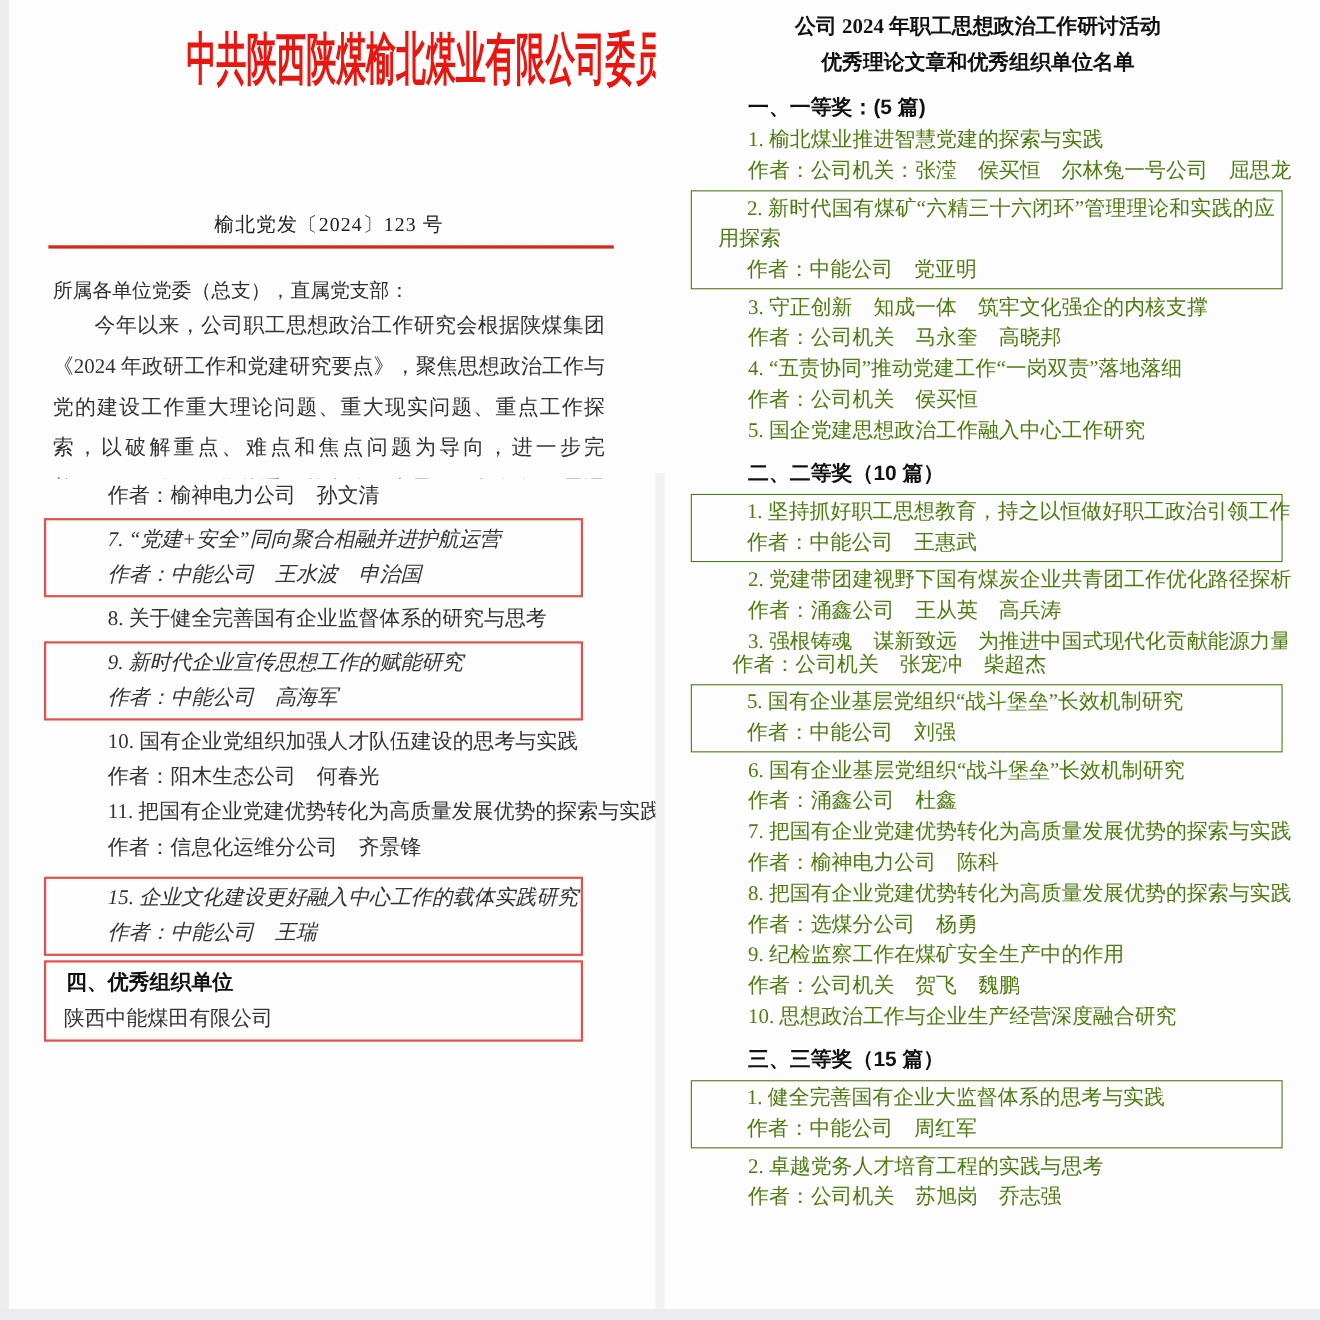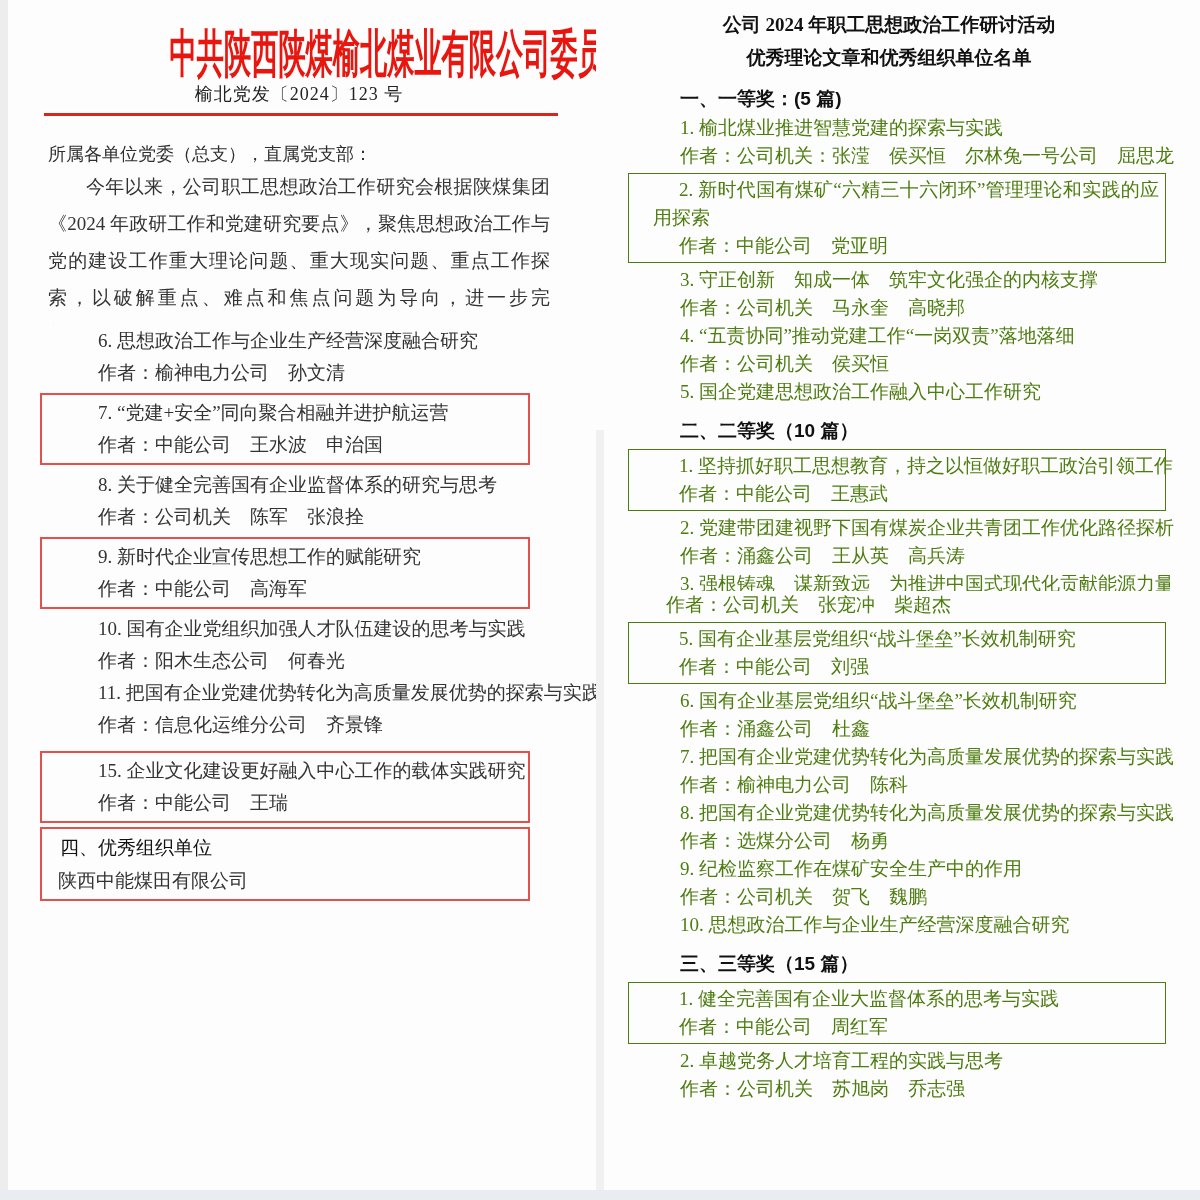--- a/index.html
+++ b/index.html
@@ -10,33 +10,33 @@
   .seam{position:absolute;left:596px;top:430px;width:8px;height:760px;background:#f1f1f1;}
 
   .page{position:absolute;top:0;height:1200px;overflow:hidden;box-sizing:border-box;}
   .page-left{left:0;width:596px;padding:0 46px 0 48px;}
   .page-right{left:596px;width:604px;padding:0 30px 0 12px;}
 
   
   .masthead{margin-top:26px;text-align:center;white-space:nowrap;}
   .masthead span{display:inline-block;font-weight:bold;color:#e9150f;font-size:40px;
                  transform:scale(0.68,1.28);transform-origin:center;letter-spacing:0px;}
-  .doc-number{text-align:center;font-size:18px;color:#222;letter-spacing:1px;line-height:26px;}
+  .doc-number{margin-top:110px;text-align:center;font-size:18px;color:#222;letter-spacing:1px;line-height:26px;}
   .red-rule{margin:6px -8px 0 -4px;height:3px;background:#d6271c;}
   .decision-title{margin-top:54px;text-align:center;font-weight:bold;color:#111;}
   .decision-title div{font-size:23px;line-height:42px;white-space:nowrap;}
   .salutation{margin-top:26px;font-size:18px;line-height:24px;}
   .body-para{margin-top:2px;font-size:19px;line-height:37px;text-align:justify;
              text-indent:2em;height:157px;overflow:hidden;color:#333;}
   .l-list{margin-top:0;}
   .l-row{font-size:19px;line-height:32px;padding-left:50px;white-space:nowrap;color:#333;}
   .lbox{border:2px solid #e2514b;margin:4px 20px 4px -8px;padding:2px 6px;}
-  .lbox .l-row{padding-left:50px;}
+  .lbox .l-row{padding-left:50px;font-style:italic;}
   .gap6{height:6px;}
-  .org-heading{font-family:"Liberation Sans","DejaVu Sans",sans-serif;font-weight:normal;
+  .org-heading{font-family:"Liberation Sans","DejaVu Sans",sans-serif;font-weight:bold;
                font-size:19px;line-height:34px;padding-left:12px;color:#111;}
   .org-name{font-size:19px;line-height:32px;padding-left:10px;color:#333;}
 
   
   .r-title{margin-top:8px;text-align:center;font-weight:bold;color:#111;}
   .r-title div{font-size:19px;line-height:33px;white-space:nowrap;}
   .r-heading{font-family:"Liberation Sans","DejaVu Sans",sans-serif;font-weight:bold;
              font-size:19px;line-height:30px;margin-top:10px;padding-left:72px;color:#111;white-space:nowrap;}
   .r-row{font-size:19px;line-height:28px;padding-left:46px;text-indent:26px;text-align:justify;color:#4d7c0f;}
   .r-row.no-wrap{white-space:nowrap;}
@@ -53,30 +53,28 @@
   <div class="page page-left">
     <div class="masthead">
       <span>中共陕西陕煤榆北煤业有限公司委员会文件</span>
     </div>
     <div class="doc-number">榆北党发〔2024〕123 号</div>
     <div class="red-rule"></div>
     <div class="salutation">所属各单位党委（总支），直属党支部：</div>
     <div class="body-para">今年以来，公司职工思想政治工作研究会根据陕煤集团《2024 年政研工作和党建研究要点》，聚焦思想政治工作与党的建设工作重大理论问题、重大现实问题、重点工作探索，以破解重点、难点和焦点问题为导向，进一步完善“1+4+N”政研工作体系，整合政研力量，积极组织开展课题研究，得到了所属各单</div>
 
     <div class="l-list">
-      <div class="l-row">6. 思想政治工作与企业生产经营深度融合研究</div>
       <div class="l-row">作者：榆神电力公司　孙文清</div>
 
       <div class="lbox">
         <div class="l-row">7. “党建+安全”同向聚合相融并进护航运营</div>
         <div class="l-row">作者：中能公司　王水波　申治国</div>
       </div>
 
       <div class="l-row">8. 关于健全完善国有企业监督体系的研究与思考</div>
-      <div class="l-row">作者：公司机关　陈军　张浪拴</div>
 
       <div class="lbox">
         <div class="l-row">9. 新时代企业宣传思想工作的赋能研究</div>
         <div class="l-row">作者：中能公司　高海军</div>
       </div>
 
       <div class="l-row">10. 国有企业党组织加强人才队伍建设的思考与实践</div>
       <div class="l-row">作者：阳木生态公司　何春光</div>
 
       <div class="l-row">11. 把国有企业党建优势转化为高质量发展优势的探索与实践</div>

